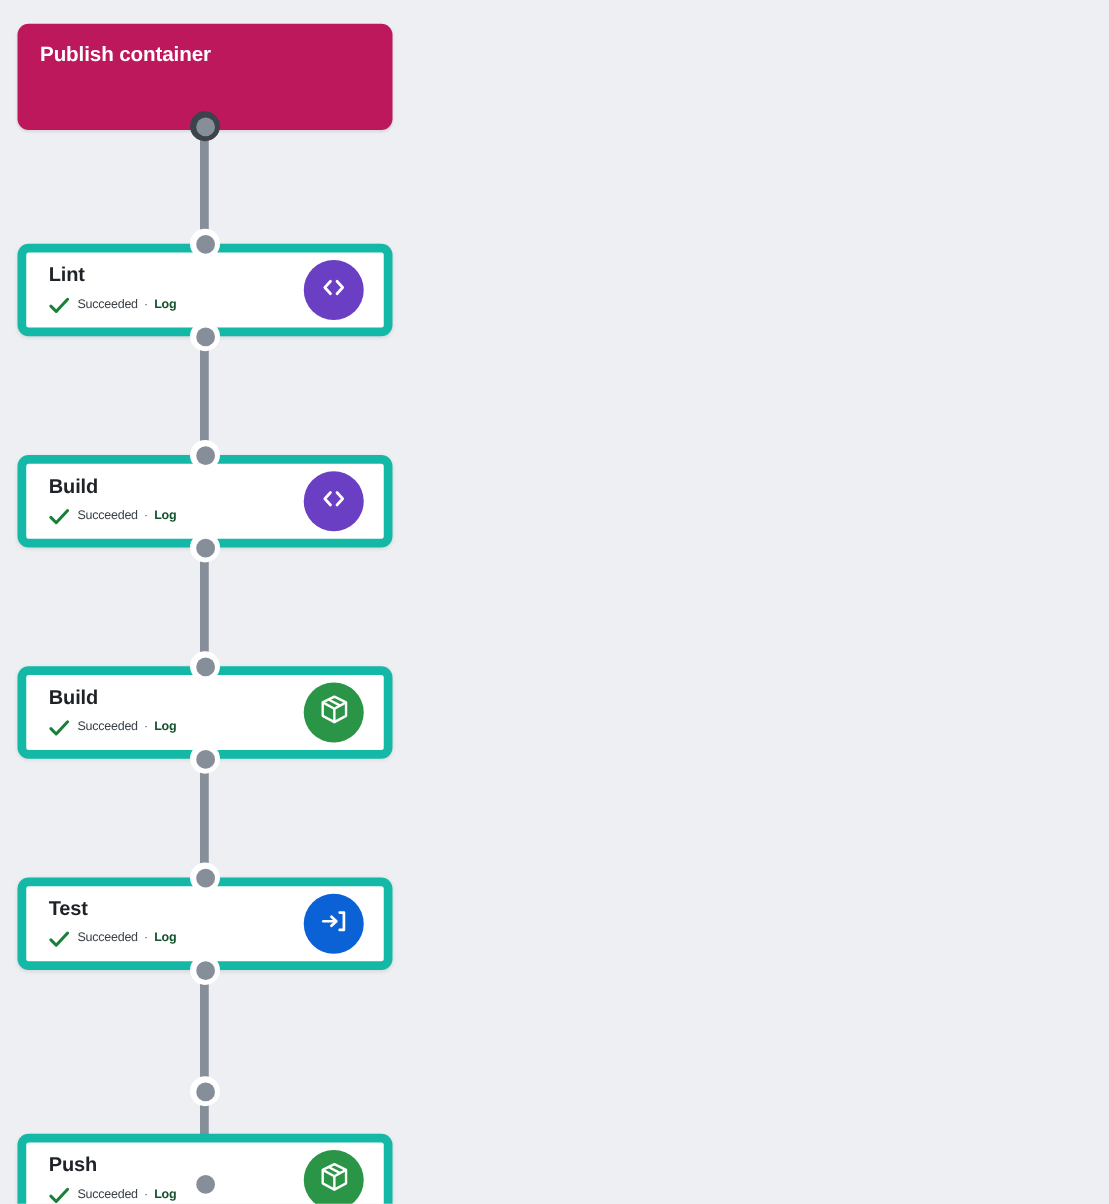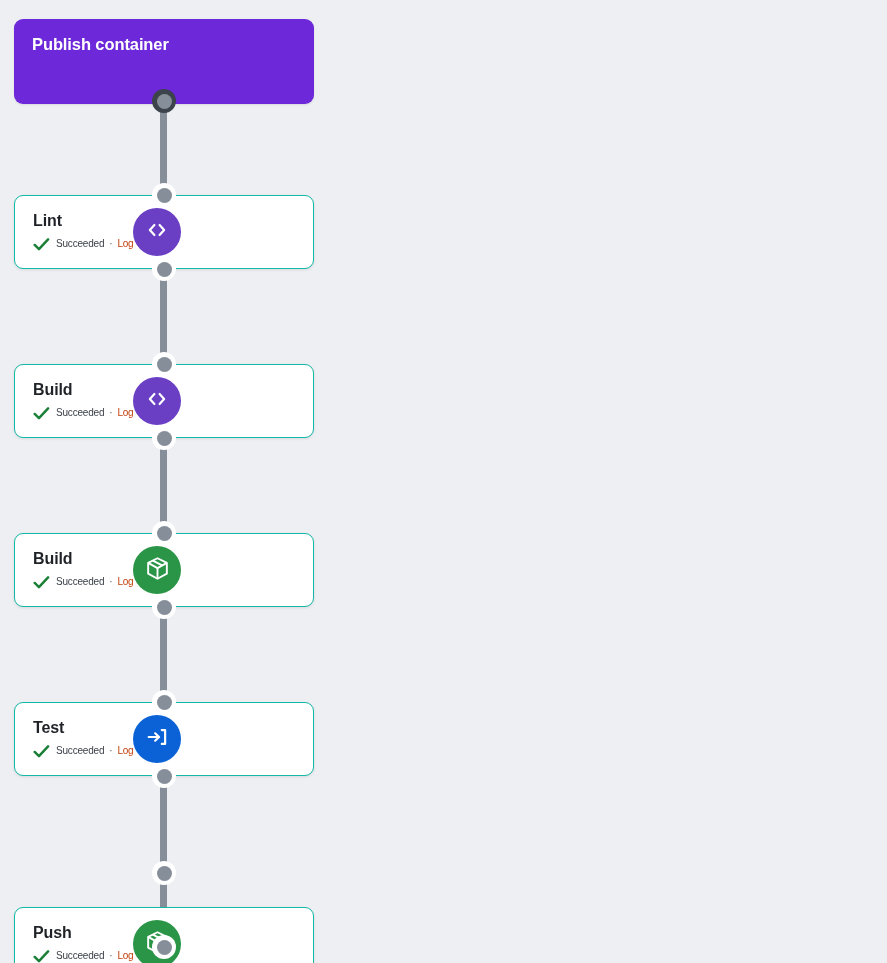--- a/index.html
+++ b/index.html
@@ -40,21 +40,21 @@
     position: absolute;
     left: 14px;
     width: 300px;
     box-sizing: border-box;
     z-index: 3;
   }
 
   .trigger-node {
     top: 19px;
     height: 85px;
-    background: #6d28d9;
+    background: #be185d;
     border-radius: 9px;
     padding: 14px 18px 0 18px;
     box-shadow: 0 1px 2px rgba(27,31,36,0.10);
   }
   .trigger-title {
     color: #ffffff;
     font-size: 16.5px;
     font-weight: bold;
     line-height: 22px;
     letter-spacing: -0.1px;
@@ -64,25 +64,26 @@
     font-size: 15.5px;
     font-weight: normal;
     line-height: 24px;
     letter-spacing: -0.1px;
   }
 
   .job-node {
     height: 74px;
     background: #ffffff;
     border-radius: 9px;
-    border: 1px solid #14b8a6;
+    border: 7px solid #14b8a6;
     box-shadow: 0 1px 3px rgba(27,31,36,0.10);
     padding: 0 14px 0 18px;
     display: flex;
     align-items: center;
+    justify-content: space-between;
   }
 
   .job-text {
     display: flex;
     flex-direction: column;
     justify-content: center;
   }
   .job-title {
     color: #1f2328;
     font-size: 16px;
@@ -107,23 +108,24 @@
     top: 1px;
   }
   .status-label {
     color: #3b4149;
   }
   .sep-dot {
     color: #57606a;
     margin: 0 5px;
   }
   .log-link {
-    color: #c2410c;
+    color: #14532d;
     text-decoration: none;
     cursor: pointer;
+    font-weight: bold;
   }
 
   
   .type-badge {
     width: 48px;
     height: 48px;
     border-radius: 50%;
     display: flex;
     align-items: center;
     justify-content: center;

